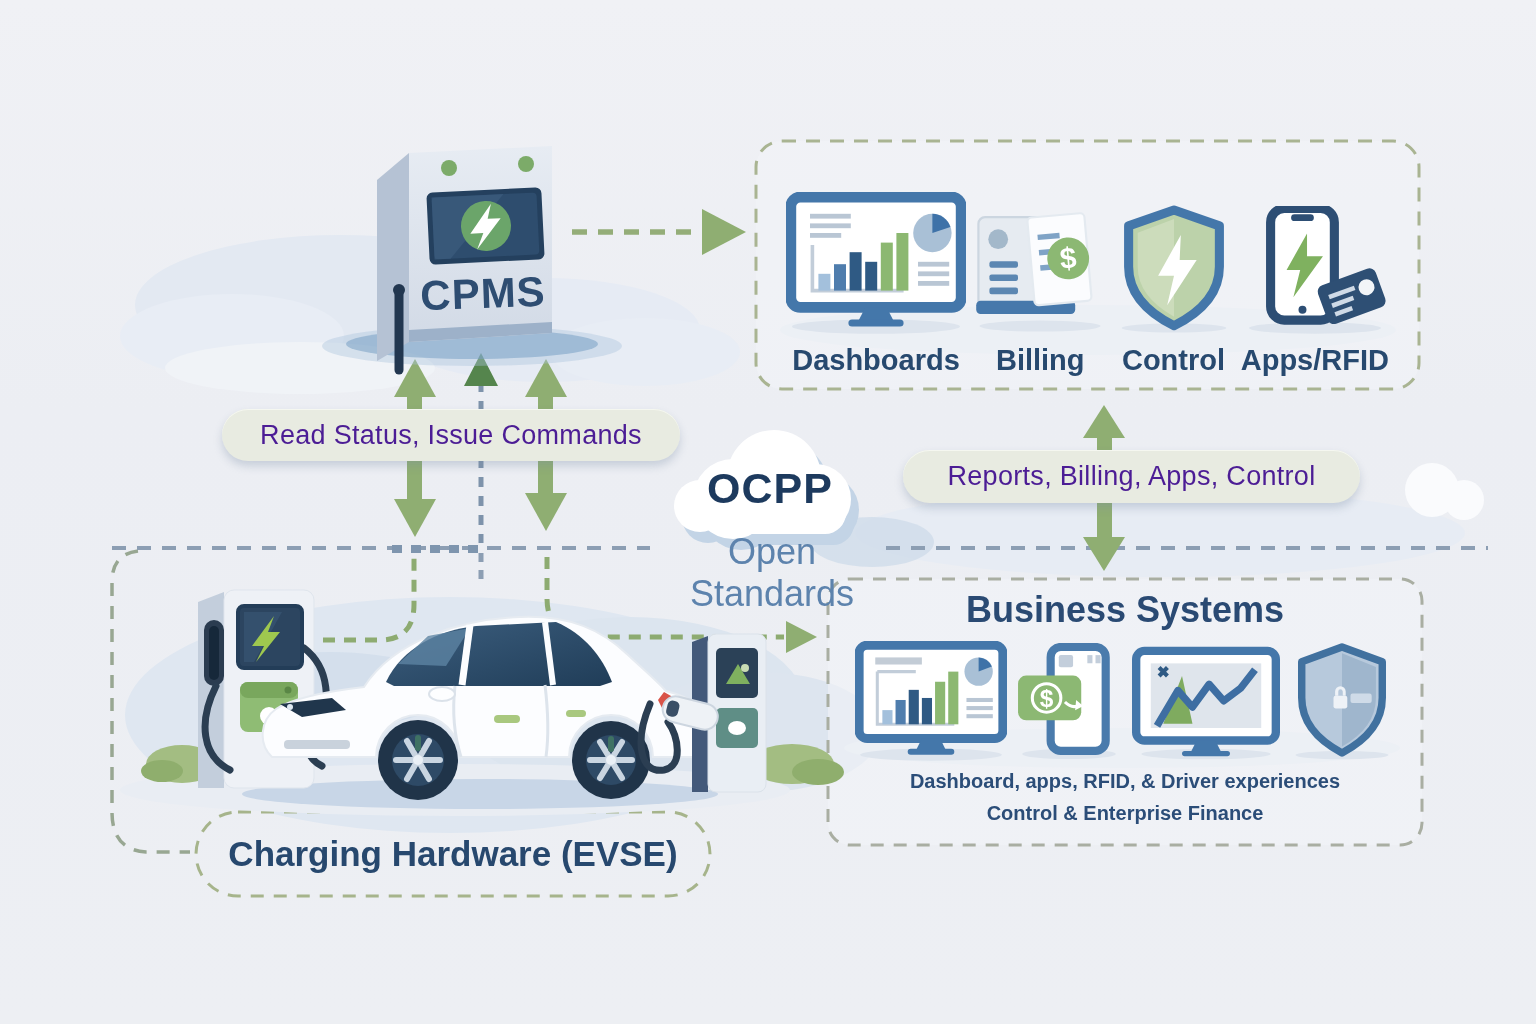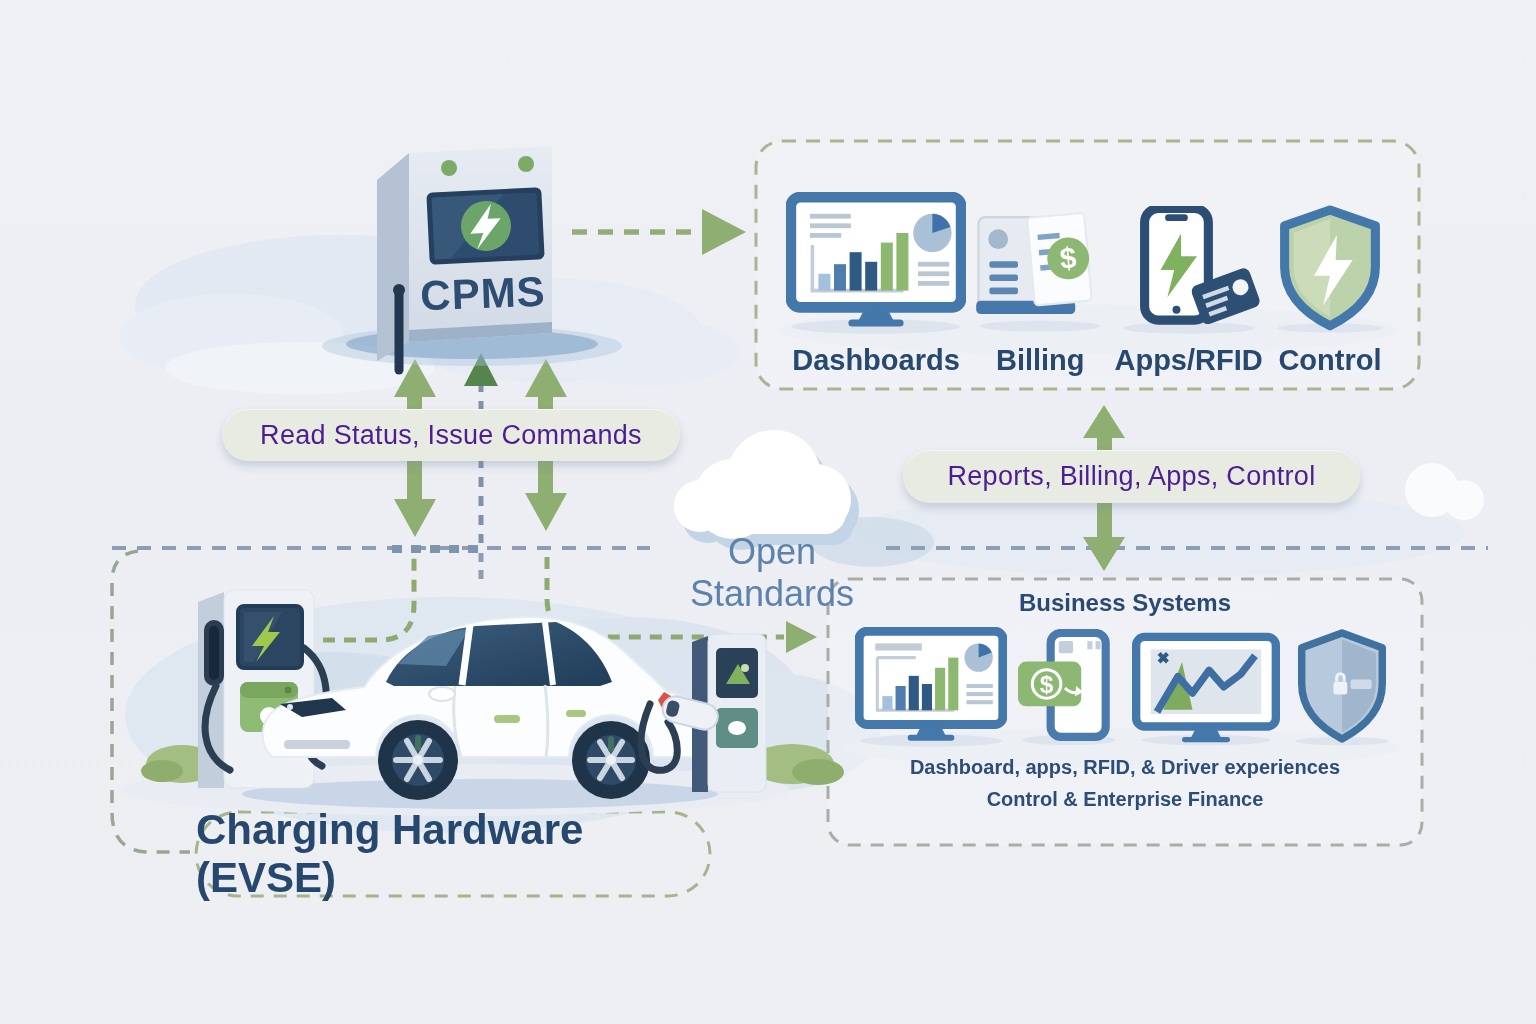--- a/index.html
+++ b/index.html
@@ -32,28 +32,28 @@
   }
   .box { position:absolute; }
   .svc-box { left:756px; top:141px; width:663px; height:248px; display:flex;
     justify-content:space-between; padding:0 30px; }
   .svc-col { display:flex; flex-direction:column; align-items:center;
     justify-content:flex-end; padding-bottom:12px; }
   .svc-label { font-size:29px; font-weight:700; color:#27496f; margin-top:10px;
     white-space:nowrap;text-align:center; }
   .biz-box { left:828px; top:579px; width:594px; height:266px;
     display:flex; flex-direction:column; align-items:center; }
-  .biz-title { margin-top:10px; font-size:24px; font-weight:700; color:#2a4a73; }
+  .biz-title { margin-top:10px; font-size:36px; font-weight:700; color:#2a4a73; }
   .biz-icons { display:flex; align-items:flex-end; justify-content:space-between;
     width:540px; height:128px; margin-top:2px; }
   .biz-caption { font-size:20px; font-weight:600; color:#2b4d78; margin-top:9px;
     white-space:nowrap; }
   .evse-label-box { left:196px; top:812px; width:514px; height:84px;
     display:flex; align-items:center; justify-content:center; }
-  .evse-text { font-size:42px; font-weight:700; color:#27486e; }
+  .evse-text { font-size:35px; font-weight:700; color:#27486e; }
 </style>
 </head>
 <body>
 
 <div class="canvas">
 
   <svg class="bg" width="1536" height="1024" viewBox="0 0 1536 1024">
     <defs>
       <linearGradient id="gFront" x1="0" y1="0" x2="0" y2="1">
         <stop offset="0" stop-color="#e7ecf3"></stop>
@@ -284,50 +284,51 @@
           <rect x="60" y="22" width="20" height="5" fill="#7fa3c6"></rect>
           <rect x="60" y="36" width="18" height="5" fill="#7fa3c6"></rect>
           <rect x="60" y="50" width="16" height="5" fill="#7fa3c6"></rect>
           <circle cx="86" cy="46" r="19" fill="#8cb873"></circle>
           <text x="86" y="55" font-size="27" font-weight="bold" fill="#fff" text-anchor="middle" font-family="Liberation Sans, sans-serif">$</text>
         </g>
       </svg>
       <div class="svc-label">Billing</div>
     </div>
     <div class="svc-col">
+      <svg width="118" height="130" viewBox="0 0 104 112">
+        <ellipse cx="52" cy="108" rx="46" ry="4" fill="#dde4ed"></ellipse>
+        <path d="M52 4 L92 18 V54 Q92 86 52 106 Q12 86 12 54 V18 Z" fill="#bcd2aa" stroke="#4477aa" stroke-width="8" stroke-linejoin="round"></path>
+        <path d="M52 12 L52 98 Q20 80 20 54 V24 Z" fill="#cdddbd" opacity=".9"></path>
+        <path d="M58 26 L38 62 H52 L46 88 L72 48 H57 Z" fill="#ffffff"></path>
+      </svg>
+      <div class="svc-label">Control</div>
+    </div>
+    <div class="svc-col">
       <svg width="148" height="128" viewBox="0 0 130 112">
         <ellipse cx="65" cy="107" rx="58" ry="5" fill="#dde4ed"></ellipse>
         <rect x="26" y="2" width="56" height="98" rx="12" fill="#fff" stroke="#2d4e74" stroke-width="8"></rect>
         <rect x="44" y="7" width="20" height="6" rx="3" fill="#2d4e74"></rect>
         <path d="M58 24 L40 56 H52 L46 80 L72 44 H58 Z" fill="#7fb15f"></path>
         <circle cx="54" cy="91" r="3.5" fill="#2d4e74"></circle>
         <g transform="rotate(-20 100 78)">
           <rect x="70" y="60" width="54" height="36" rx="6" fill="#2e4f74"></rect>
           <rect x="78" y="70" width="24" height="4" fill="#cfdae6"></rect>
           <rect x="78" y="78" width="20" height="4" fill="#cfdae6"></rect>
           <rect x="78" y="86" width="16" height="4" fill="#cfdae6"></rect>
           <circle cx="112" cy="75" r="7" fill="#f2f5f8"></circle>
         </g>
       </svg>
       <div class="svc-label">Apps/RFID</div>
     </div>
-    <div class="svc-col">
-      <svg width="118" height="130" viewBox="0 0 104 112">
-        <ellipse cx="52" cy="108" rx="46" ry="4" fill="#dde4ed"></ellipse>
-        <path d="M52 4 L92 18 V54 Q92 86 52 106 Q12 86 12 54 V18 Z" fill="#bcd2aa" stroke="#4477aa" stroke-width="8" stroke-linejoin="round"></path>
-        <path d="M52 12 L52 98 Q20 80 20 54 V24 Z" fill="#cdddbd" opacity=".9"></path>
-        <path d="M58 26 L38 62 H52 L46 88 L72 48 H57 Z" fill="#ffffff"></path>
-      </svg>
-      <div class="svc-label">Control</div>
-    </div>
   </div>
 
   <div class="pill" style="left:222px; top:409px; width:458px; height:52px;">Read Status, Issue Commands</div>
   <div class="pill" style="left:903px; top:450px; width:457px; height:53px;">Reports, Billing, Apps, Control</div>
 
+  <div class="ocpp-label">OCPP</div>
   <div class="open-standards">Open Standards</div>
 
   <div class="box biz-box">
     <div class="biz-title">Business Systems</div>
     <div class="biz-icons">
       <svg width="152" height="120" viewBox="0 0 150 118">
         <ellipse cx="75" cy="112" rx="70" ry="6" fill="#dde4ed"></ellipse>
         <rect x="4" y="4" width="142" height="92" rx="8" fill="#fff" stroke="#4477aa" stroke-width="9"></rect>
         <rect x="20" y="16" width="46" height="7" fill="#c3ccd6"></rect>
         <path d="M22 30 H60 M22 30 V82 H98" stroke="#c2cdd9" stroke-width="3" fill="none"></path>

